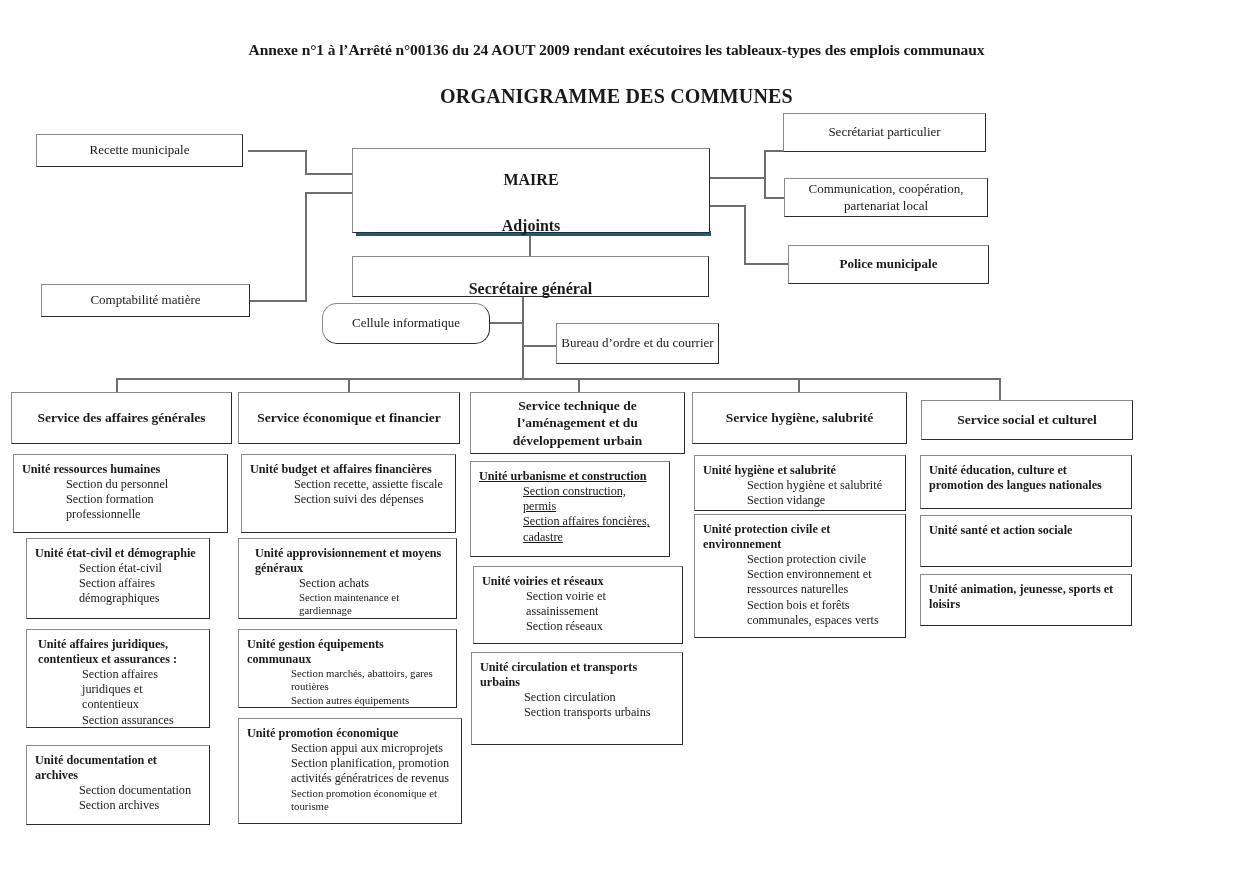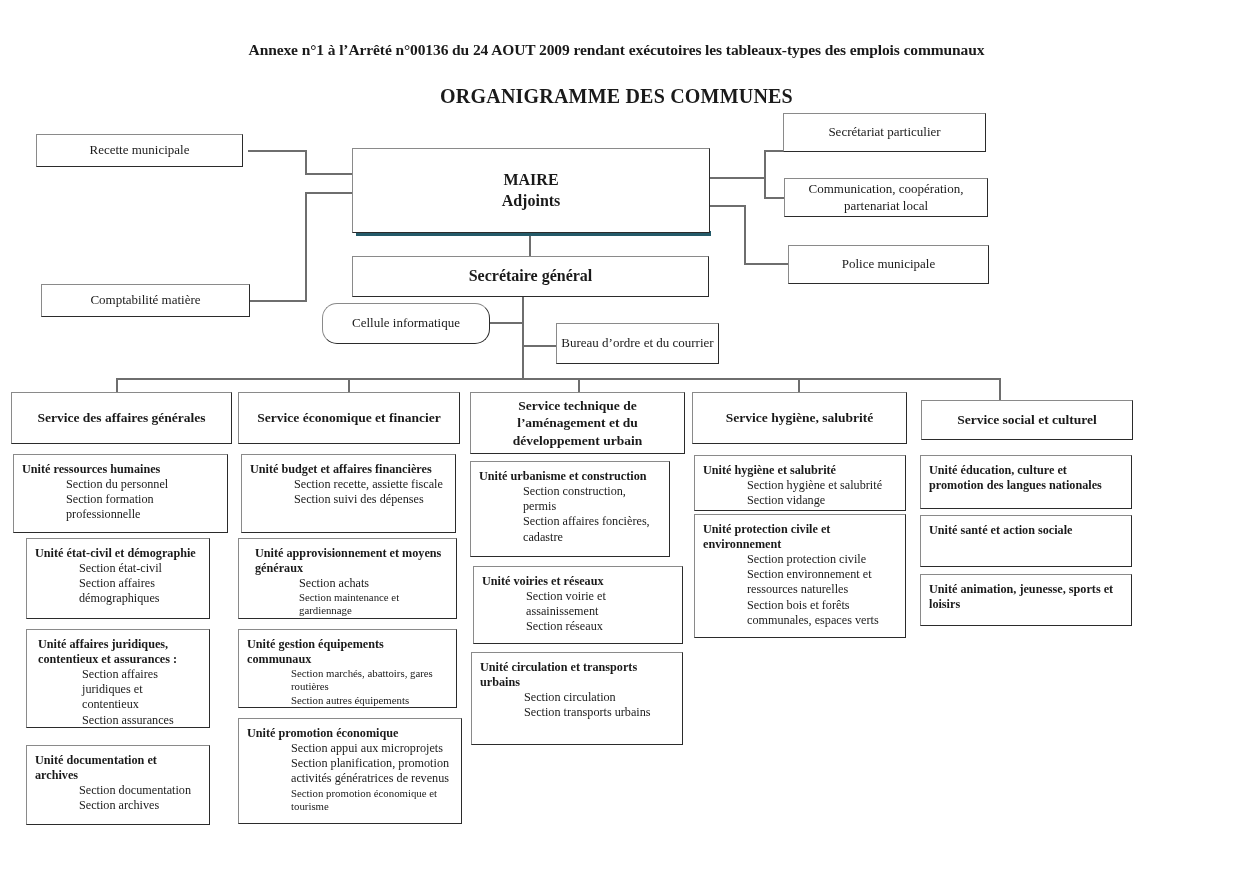--- a/index.html
+++ b/index.html
@@ -59,22 +59,22 @@
     text-align: center;
   }
   .box.topleft {
     align-items: flex-start;
     justify-content: flex-start;
     text-align: left;
   }
   .box-inner { width: 100%; }
 
   .t-norm  { font-size: 13px; line-height: 1.25; }
-  .t-bold  { font-weight: normal; font-size: 13px; line-height: 1.25; }
-  .t-big   { font-weight: bold; font-size: 16px; line-height: 1.3; }
+  .t-bold  { font-weight: bold; font-size: 13px; line-height: 1.25; }
+  .t-big   { font-weight: bold; font-size: 16px; line-height: 1.3; margin-top: 25px; }
   .t-svc   { font-weight: bold; font-size: 13.5px; line-height: 1.28; }
 
   
   .unit {
     padding: 7px 8px 5px 8px;
     flex-direction: column;
   }
   .unit .u-title {
     font-weight: bold;
     font-size: 12.2px;
@@ -254,21 +254,21 @@
       <div class="u-section">Section appui aux microprojets</div>
       <div class="u-section">Section planification, promotion activités génératrices de revenus</div>
       <div class="u-section small">Section promotion économique et tourisme</div>
     </div>
   </div>
 
   <div class="box center" style="left:470px; top:392px; width:215px; height:62px;">
     <span class="t-svc" style="padding:0 12px;">Service technique de l’aménagement et du développement urbain</span>
   </div>
 
-  <div class="box topleft unit" style="left:470px; top:461px; width:200px; height:96px;">
+  <div class="box topleft unit" style="left:470px; top:461px; width:200px; height:96px;text-decoration:underline;">
     <div class="box-inner">
       <div class="u-title">Unité urbanisme et construction</div>
       <div class="u-section">Section construction, permis</div>
       <div class="u-section">Section affaires foncières, cadastre</div>
     </div>
   </div>
 
   <div class="box topleft unit" style="left:473px; top:566px; width:210px; height:78px;">
     <div class="box-inner">
       <div class="u-title">Unité voiries et réseaux</div>

